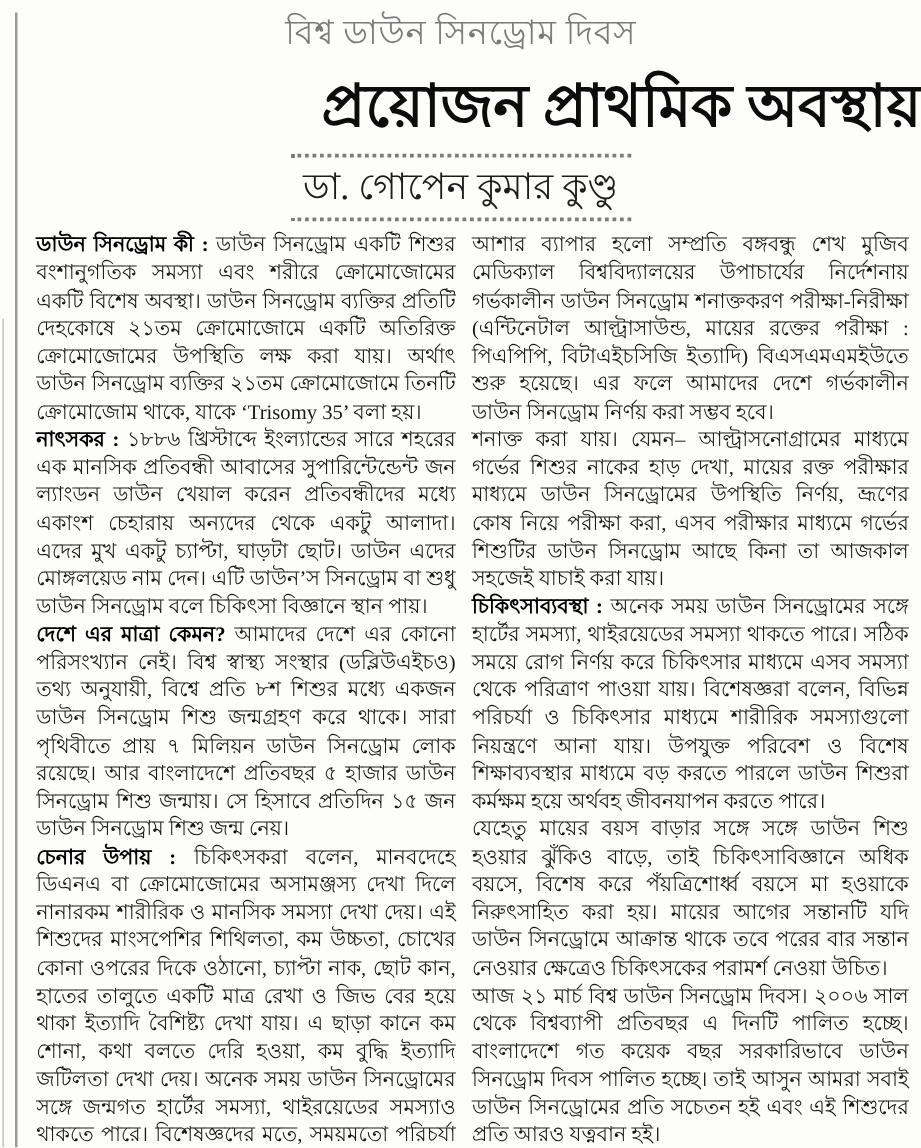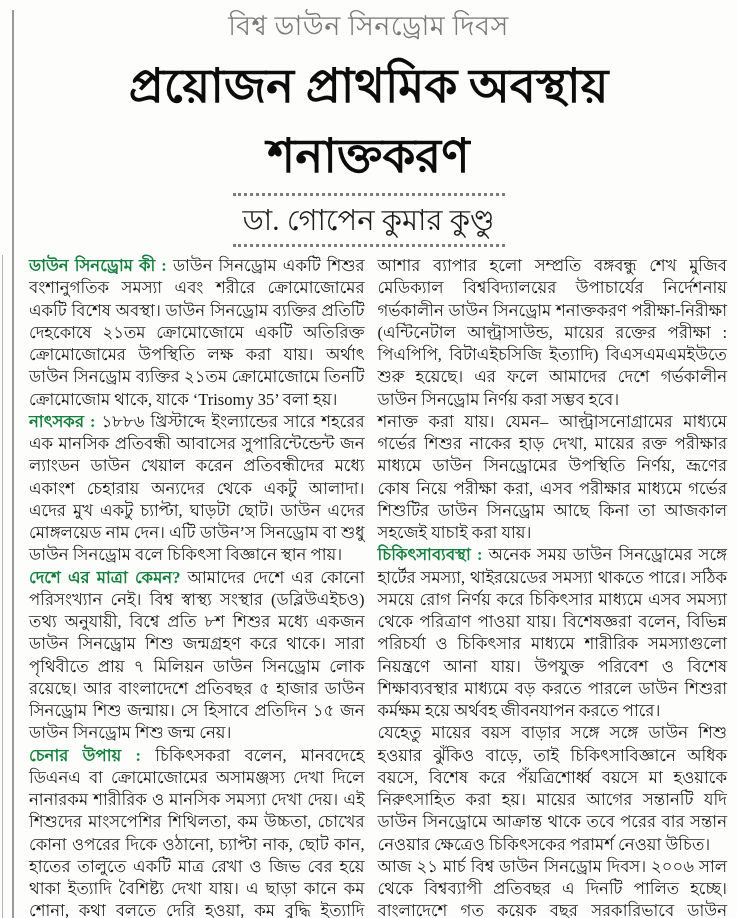--- a/index.html
+++ b/index.html
@@ -37,21 +37,21 @@
     color: #7b7b7b;
     letter-spacing: 0.5px;
   }
   .headline {
     margin: 8px 0 2px 0;
     font-size: 47px;
     font-weight: bold;
     line-height: 70px;
     color: #0c0c0c;
   }
-  .headline span { display: block; }
+  .headline span { display: block; text-align: right; }
   .byline-wrap { margin-top: 2px; }
   .dotted {
     width: 272px;
     margin: 0 auto;
     height: 0;
     border-top: 3px dotted #7d7d7d;
   }
   .byline {
     font-size: 29px;
     line-height: 48px;
@@ -66,35 +66,34 @@
   }
   .col {
     font-size: 16.5px;
     line-height: 22.25px;
     text-align: justify;
     color: #191919;
   }
   .col-left  { width: 336px; }
   .col-right { width: 350px; }
   .col p { margin: 0; }
-  .col b.lead { font-weight: bold; color: #15803d; }
+  .col b.lead { font-weight: bold; color: #000000; }
 </style>
 </head>
 <body>
 
 <div class="page">
 
   <div class="rule-outer"></div>
   <div class="rule-inner"></div>
 
   <header>
     <div class="kicker">বিশ্ব ডাউন সিনড্রোম দিবস</div>
     <h1 class="headline">
       <span>প্রয়োজন প্রাথমিক অবস্থায়</span>
-      <span>শনাক্তকরণ</span>
     </h1>
     <div class="byline-wrap">
       <div class="dotted"></div>
       <div class="byline">ডা. গোপেন কুমার কুণ্ডু</div>
       <div class="dotted"></div>
     </div>
   </header>
 
   <main class="columns">
 

